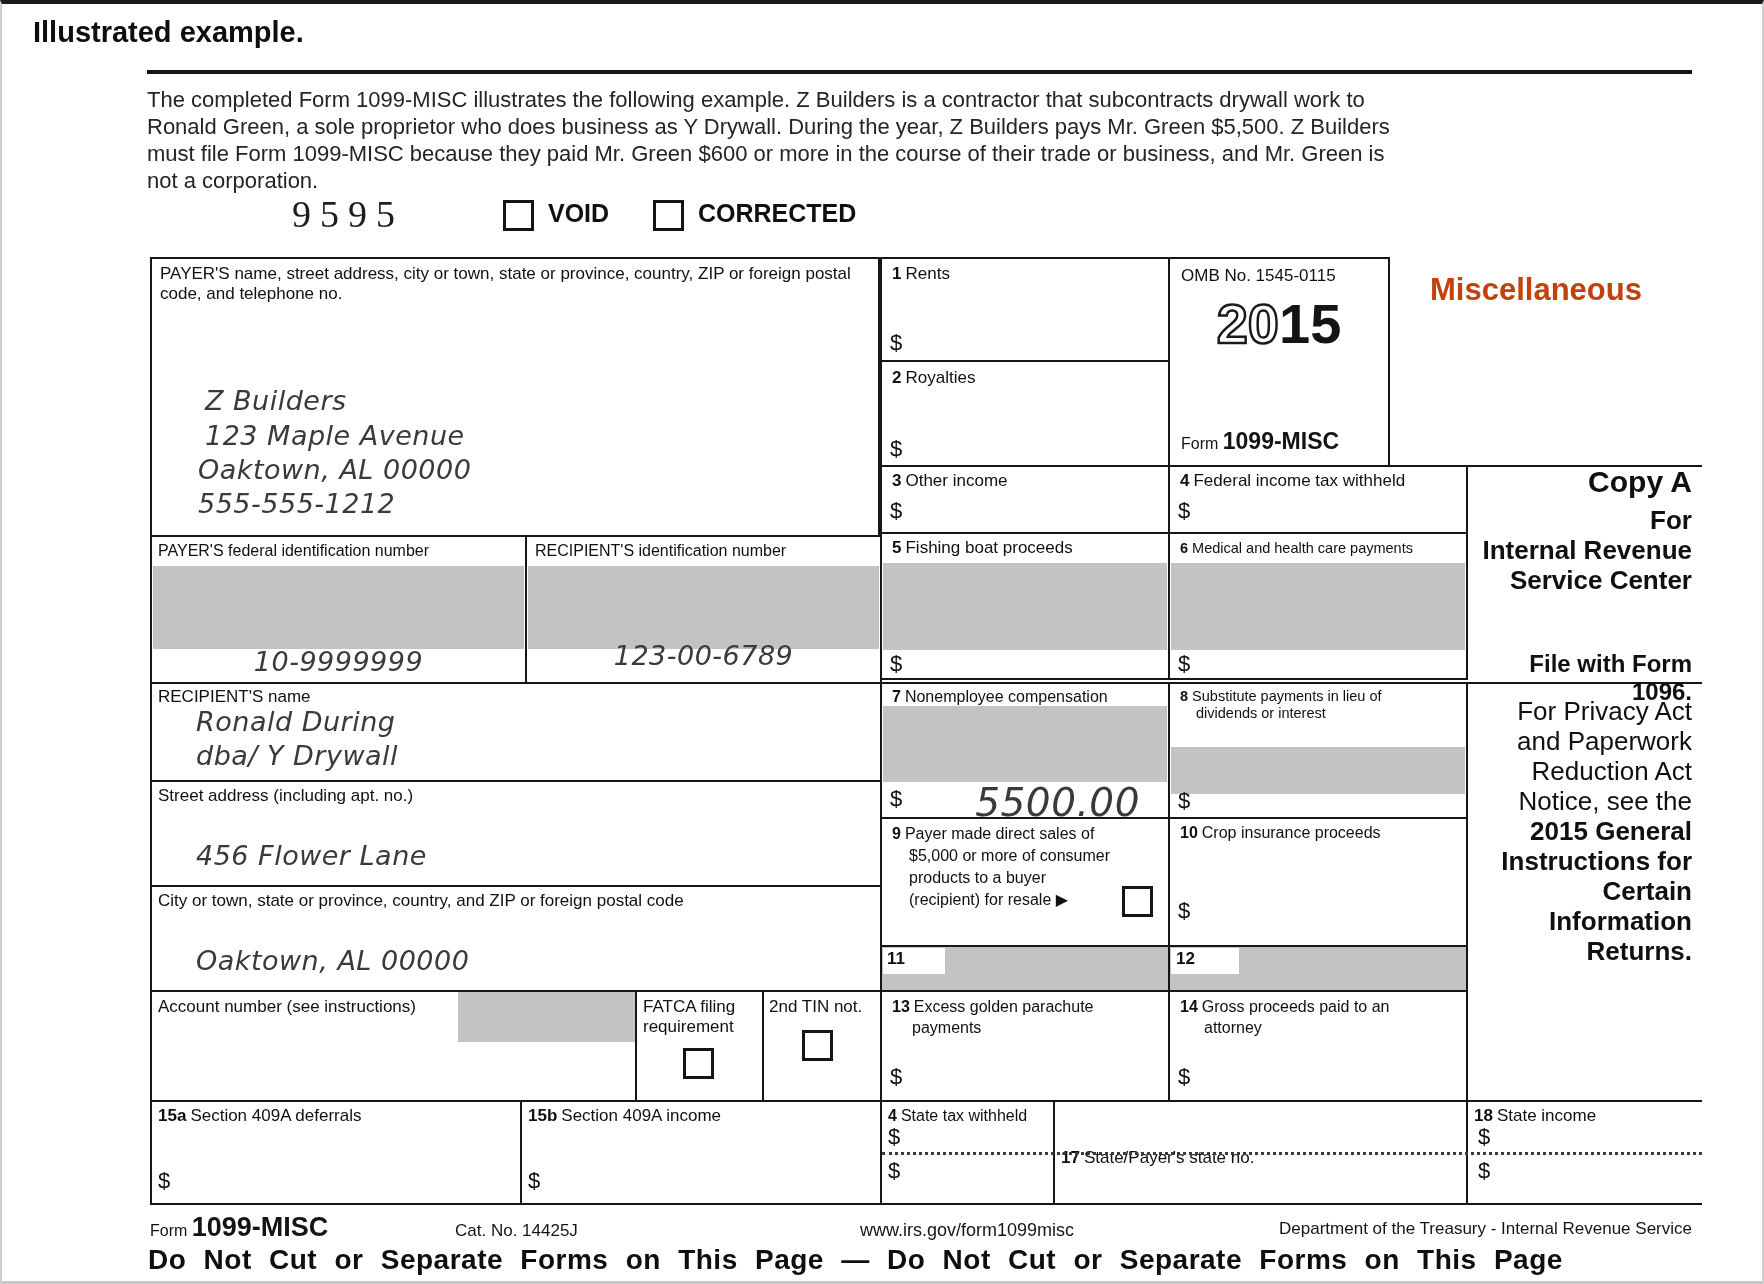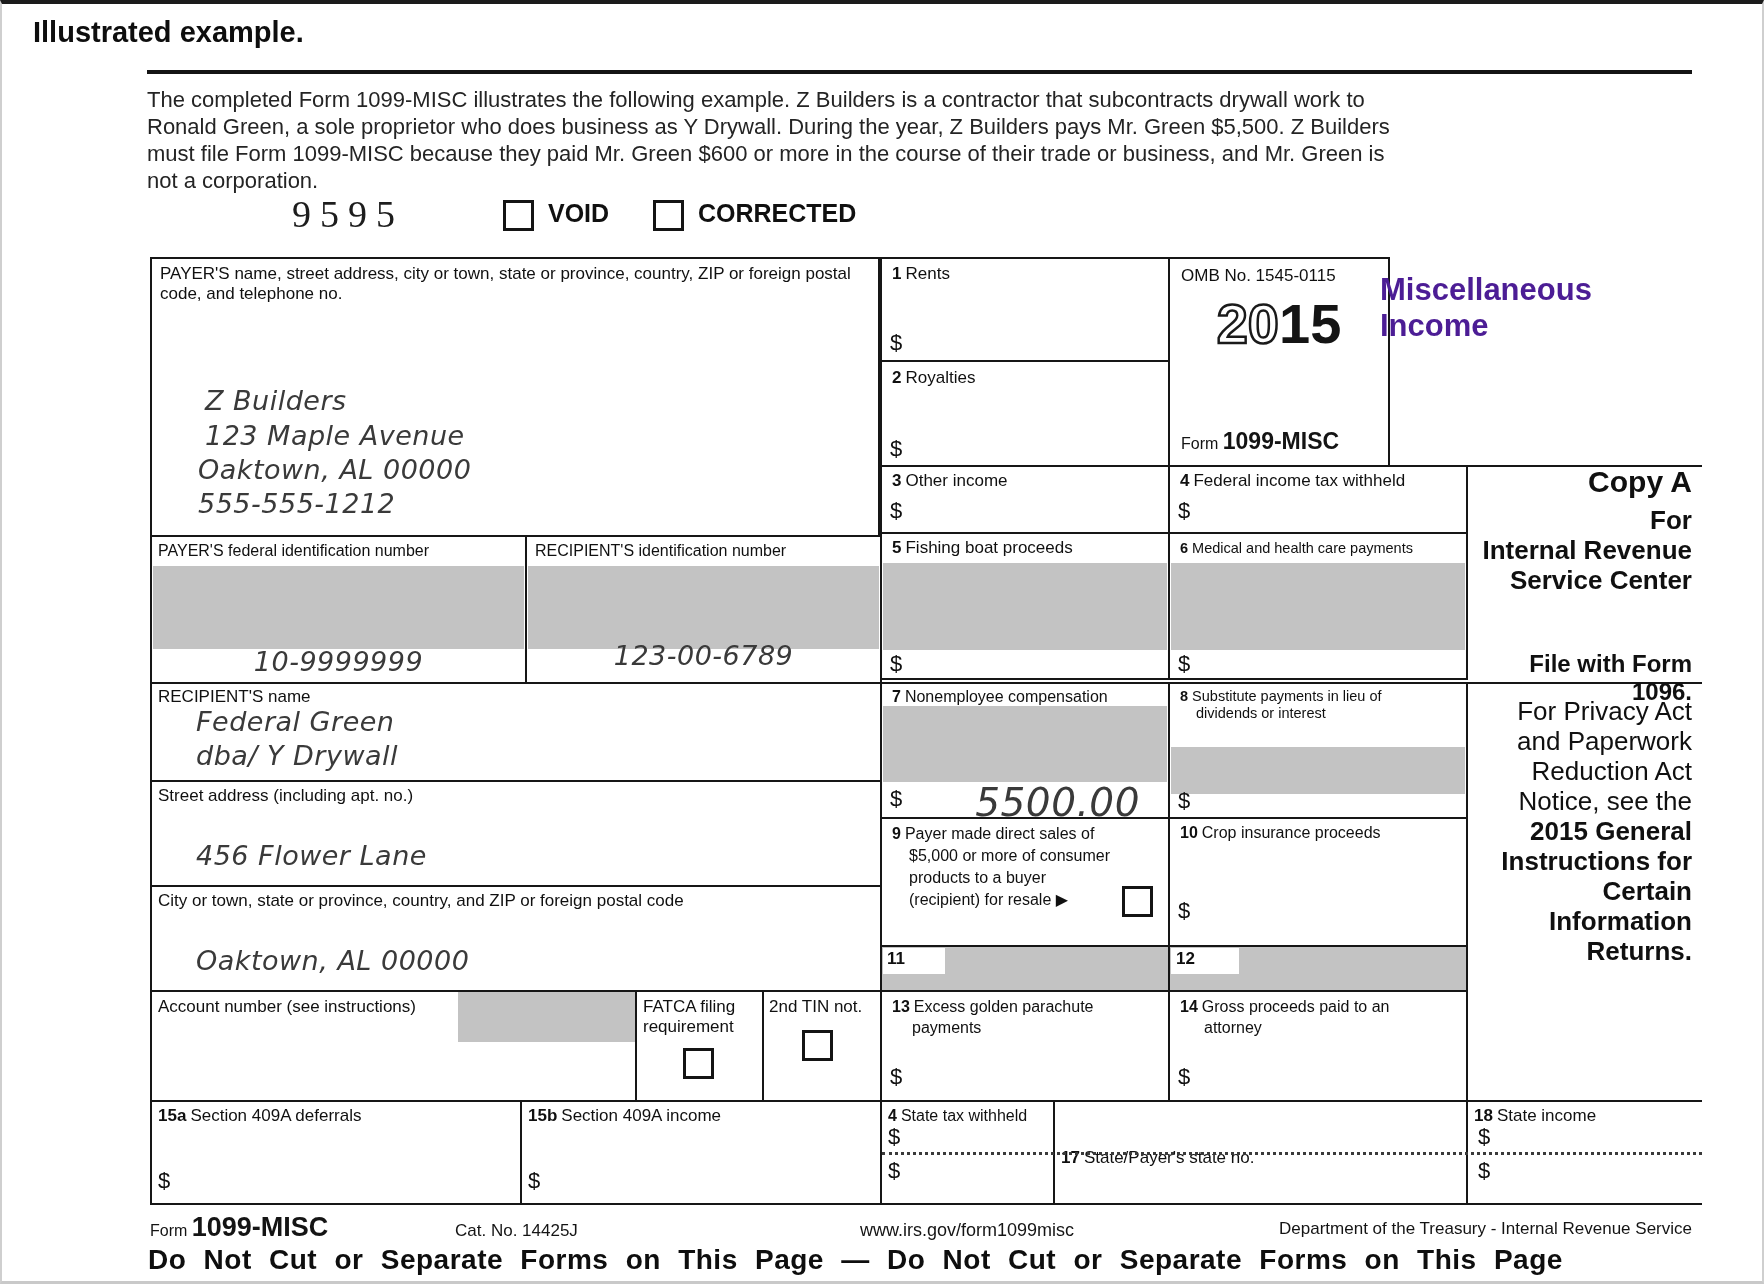--- a/index.html
+++ b/index.html
@@ -65,23 +65,22 @@
 <div class="dol" style="left:890px;top:436px">$</div>
 
 <div class="bx" style="left:1168px;top:257px;width:222px;height:210px"></div>
 <div class="lbl" style="left:1181px;top:266px;font-size:17px">OMB No. 1545-0115</div>
 <div class="abs" style="left:1168px;top:295px;width:222px;text-align:center;font-size:56px;font-weight:bold;line-height:58px"><span class="yr-outline">20</span><span>15</span></div>
 <div class="abs" style="left:1181px;top:428px">
   <span style="font-size:16px">Form</span>
   <span style="font-size:23px;font-weight:bold">1099-MISC</span>
 </div>
 
-<div class="abs" style="left:1380px;top:272px;width:312px;text-align:left;font-size:31px;font-weight:bold;line-height:36px;color:#4c1d95">
+<div class="abs" style="left:1380px;top:272px;width:312px;text-align:center;font-size:31px;font-weight:bold;line-height:36px;color:#c2410c">
   <div>Miscellaneous</div>
-  <div>Income</div>
 </div>
 
 <div class="bx" style="left:880px;top:465px;width:290px;height:69px"></div>
 <div class="lbl" style="left:892px;top:471px"><b>3</b><span>Other income</span></div>
 <div class="dol" style="left:890px;top:498px">$</div>
 
 <div class="bx" style="left:1168px;top:465px;width:300px;height:69px"></div>
 <div class="lbl" style="left:1180px;top:471px"><b>4</b><span>Federal income tax withheld</span></div>
 <div class="dol" style="left:1178px;top:498px">$</div>
 
@@ -100,21 +99,21 @@
 <div class="lbl" style="left:158px;top:541px;font-size:16px">PAYER'S federal identification number</div>
 <div class="hand" style="left:153px;top:646px;width:371px;text-align:center">10-9999999</div>
 
 <div class="bx" style="left:525px;top:535px;width:357px;height:149px"></div>
 <div class="gray" style="left:528px;top:566px;width:351px;height:83px"></div>
 <div class="lbl" style="left:535px;top:541px;font-size:16px">RECIPIENT'S identification number</div>
 <div class="hand" style="left:528px;top:640px;width:351px;text-align:center">123-00-6789</div>
 
 <div class="bx" style="left:150px;top:682px;width:732px;height:100px"></div>
 <div class="lbl" style="left:158px;top:687px">RECIPIENT'S name</div>
-<div class="hand" style="left:196px;top:706px">Federal Green</div>
+<div class="hand" style="left:196px;top:706px">Ronald During</div>
 <div class="hand" style="left:196px;top:740px">dba/ Y Drywall</div>
 
 <div class="bx" style="left:150px;top:780px;width:732px;height:107px"></div>
 <div class="lbl" style="left:158px;top:786px">Street address (including apt. no.)</div>
 <div class="hand" style="left:196px;top:840px">456 Flower Lane</div>
 
 <div class="bx" style="left:150px;top:885px;width:732px;height:107px"></div>
 <div class="lbl" style="left:158px;top:891px">City or town, state or province, country, and ZIP or foreign postal code</div>
 <div class="hand" style="left:196px;top:945px">Oaktown, AL 00000</div>
 

